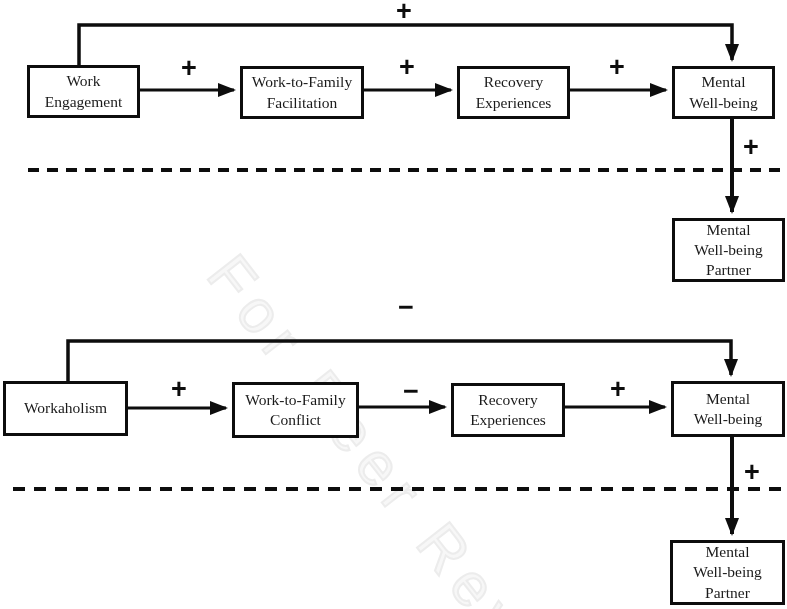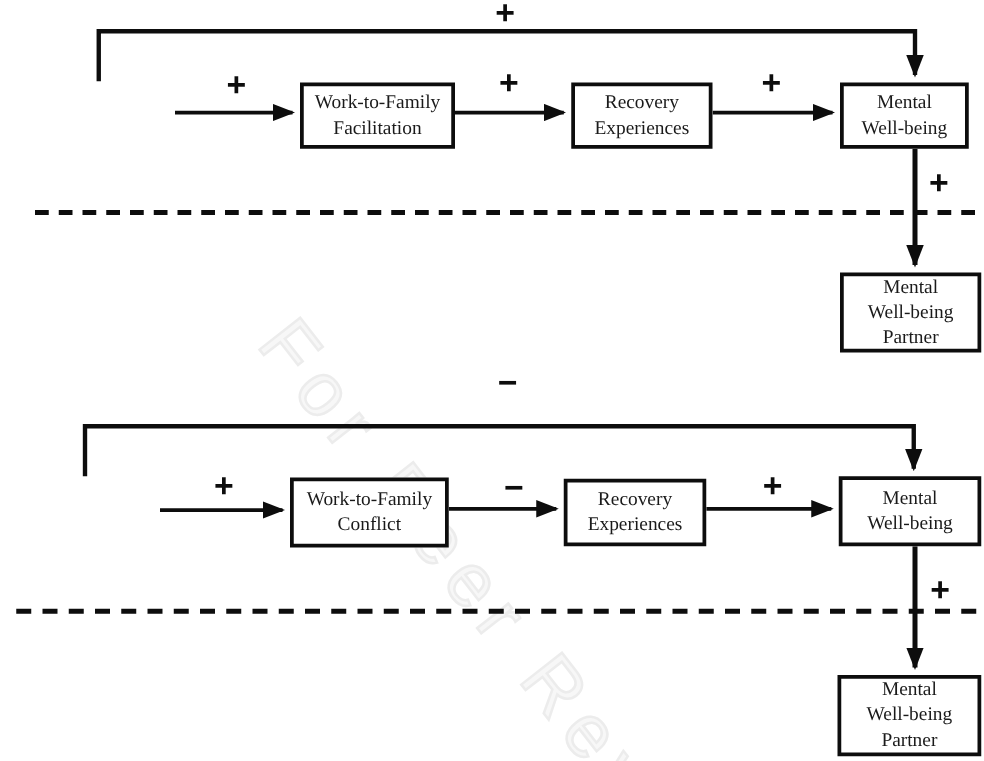--- a/index.html
+++ b/index.html
@@ -98,30 +98,33 @@
     <path d="M28,170 H787" stroke="#0d0d0d" stroke-width="4" stroke-dasharray="11 8" fill="none"></path>
 
     <path d="M128,408 H226" stroke="#0d0d0d" stroke-width="3" fill="none" marker-end="url(#ah)"></path>
     <path d="M359,407 H445" stroke="#0d0d0d" stroke-width="3" fill="none" marker-end="url(#ah)"></path>
     <path d="M565,407 H665" stroke="#0d0d0d" stroke-width="3" fill="none" marker-end="url(#ah)"></path>
     <path d="M68,381 V341 H731 V375" stroke="#0d0d0d" stroke-width="3.5" fill="none" marker-end="url(#ah)"></path>
     <path d="M732,437 V534" stroke="#0d0d0d" stroke-width="4" fill="none" marker-end="url(#ah)"></path>
     <path d="M13,489 H783" stroke="#0d0d0d" stroke-width="4" stroke-dasharray="12 9" fill="none"></path>
   </svg>
 
+  <div class="box" id="box-work-engagement">Work
+Engagement</div>
   <div class="box" id="box-facilitation">Work-to-Family
 Facilitation</div>
   <div class="box" id="box-recovery-top">Recovery
 Experiences</div>
   <div class="box" id="box-wellbeing-top">Mental
 Well-being</div>
   <div class="box" id="box-partner-top">Mental
 Well-being
 Partner</div>
 
+  <div class="box" id="box-workaholism">Workaholism</div>
   <div class="box" id="box-conflict">Work-to-Family
 Conflict</div>
   <div class="box" id="box-recovery-bottom">Recovery
 Experiences</div>
   <div class="box" id="box-wellbeing-bottom">Mental
 Well-being</div>
   <div class="box" id="box-partner-bottom">Mental
 Well-being
 Partner</div>
 

